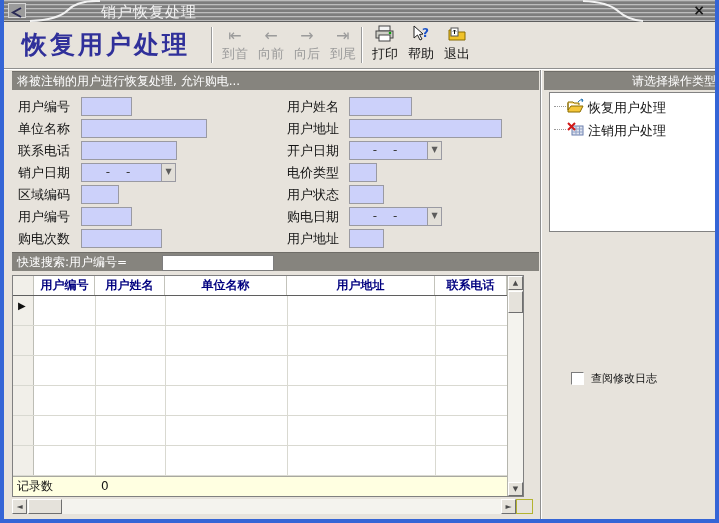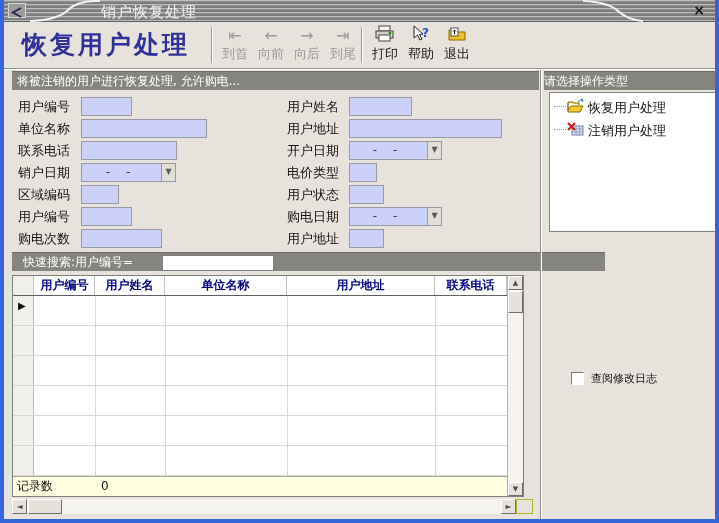--- a/index.html
+++ b/index.html
@@ -156,21 +156,21 @@
             <rect x="4" y="3" width="7" height="8" fill="#ffffff" stroke="#555"></rect>
             <path d="M7.5 9 L7.5 5 M6 6.5 L7.5 5 L9 6.5" stroke="#111" fill="none"></path>
           </svg>
       </span>
       <span class="lb">退出</span>
     </div>
   </div>
 
   <div class="strip" style="left:8px;top:71px;width:527px;padding-left:5px">将被注销的用户进行恢复处理, 允许购电...</div>
 
-  <div class="strip" style="left:540px;top:71px;width:172px;text-align:left">请选择操作类型</div>
+  <div class="strip" style="left:540px;top:71px;width:172px;text-align:right">请选择操作类型</div>
 
   <div>
     <span class="f-label" style="left:14px;top:97px">用户编号</span>
     <div class="f-input" style="left:77px;top:97px;width:51px"></div>
 
     <span class="f-label" style="left:14px;top:119px">单位名称</span>
     <div class="f-input" style="left:77px;top:119px;width:126px"></div>
 
     <span class="f-label" style="left:14px;top:141px">联系电话</span>
     <div class="f-input" style="left:77px;top:141px;width:96px"></div>
@@ -211,21 +211,21 @@
     <span class="f-label" style="left:283px;top:207px">购电日期</span>
     <div class="f-combo" style="left:345px;top:207px;width:93px">
       <span class="dval">-  -</span>
       <span class="dbtn">▼</span>
     </div>
 
     <span class="f-label" style="left:283px;top:229px">用户地址</span>
     <div class="f-input" style="left:345px;top:229px;width:35px"></div>
   </div>
 
-  <div class="strip" style="left:8px;top:252px;width:593px;padding-left:11px">
+  <div class="strip" style="left:8px;top:252px;width:527px;padding-left:5px">
     <span>快速搜索:用户编号=</span>
     <input class="search-input" value="" style="">
   </div>
 
   <div class="tbl">
     <div class="sel-col"></div>
     <div class="cur-ind">▶</div>
 
     <div class="hdr">
       <div class="hcell" style="left:0;width:21px"></div>

